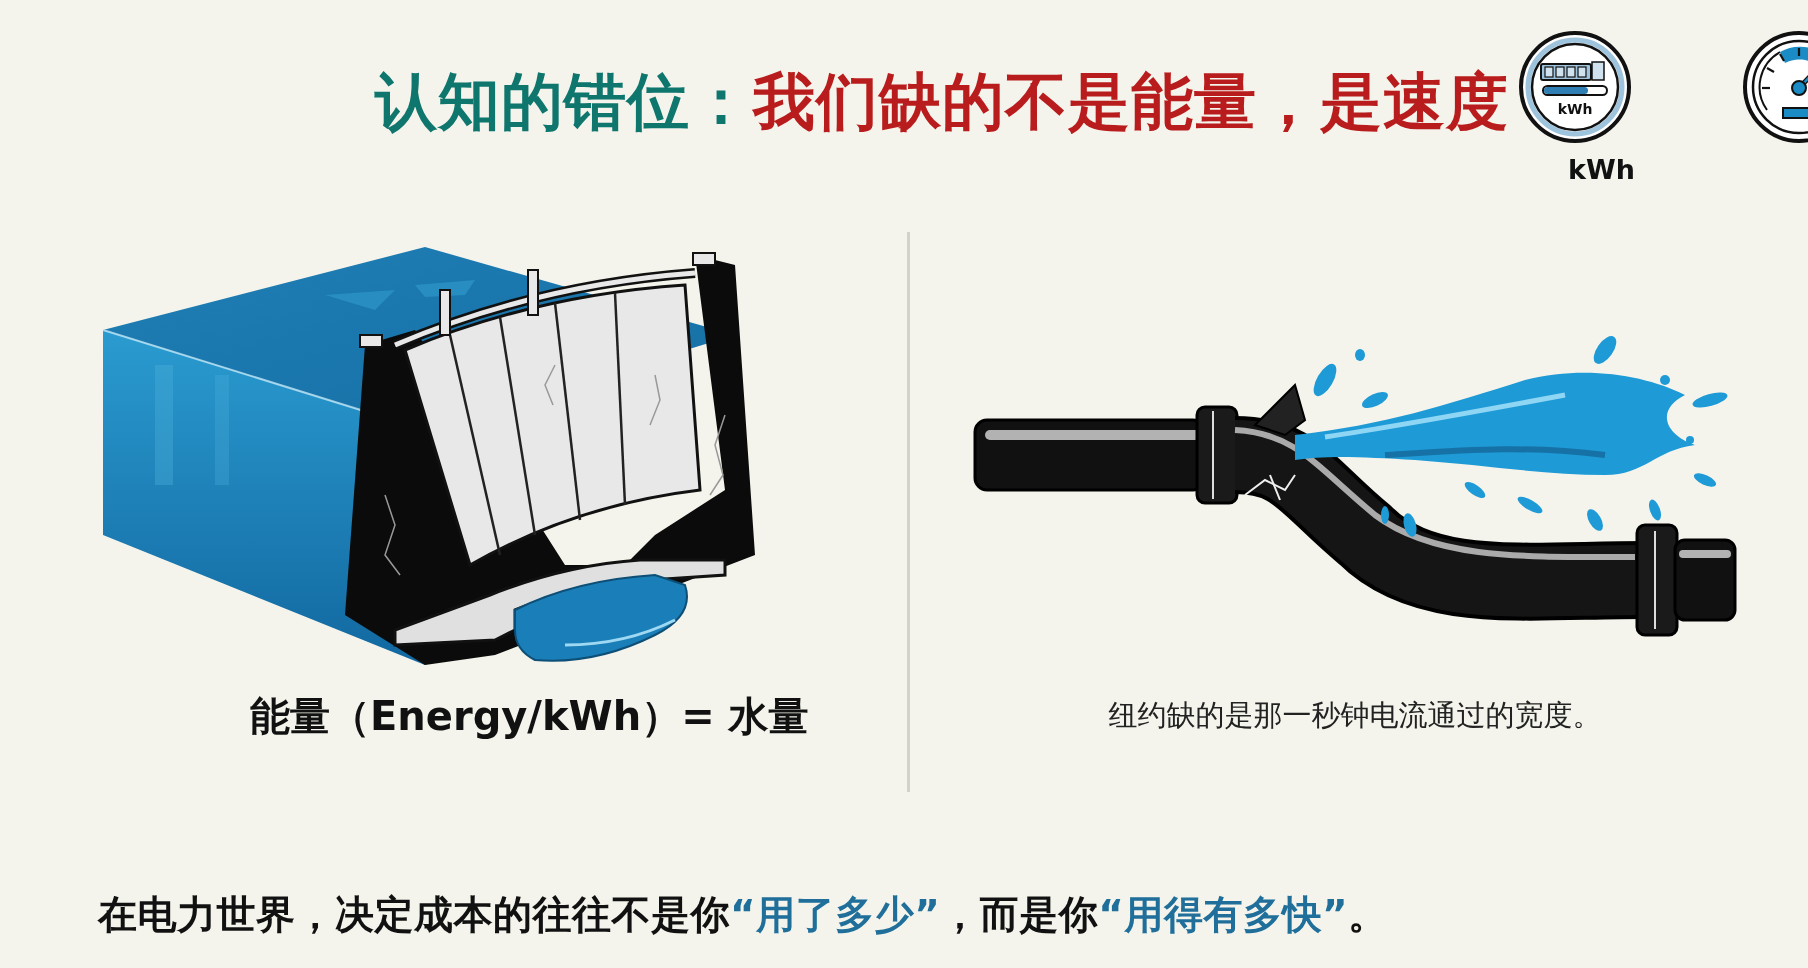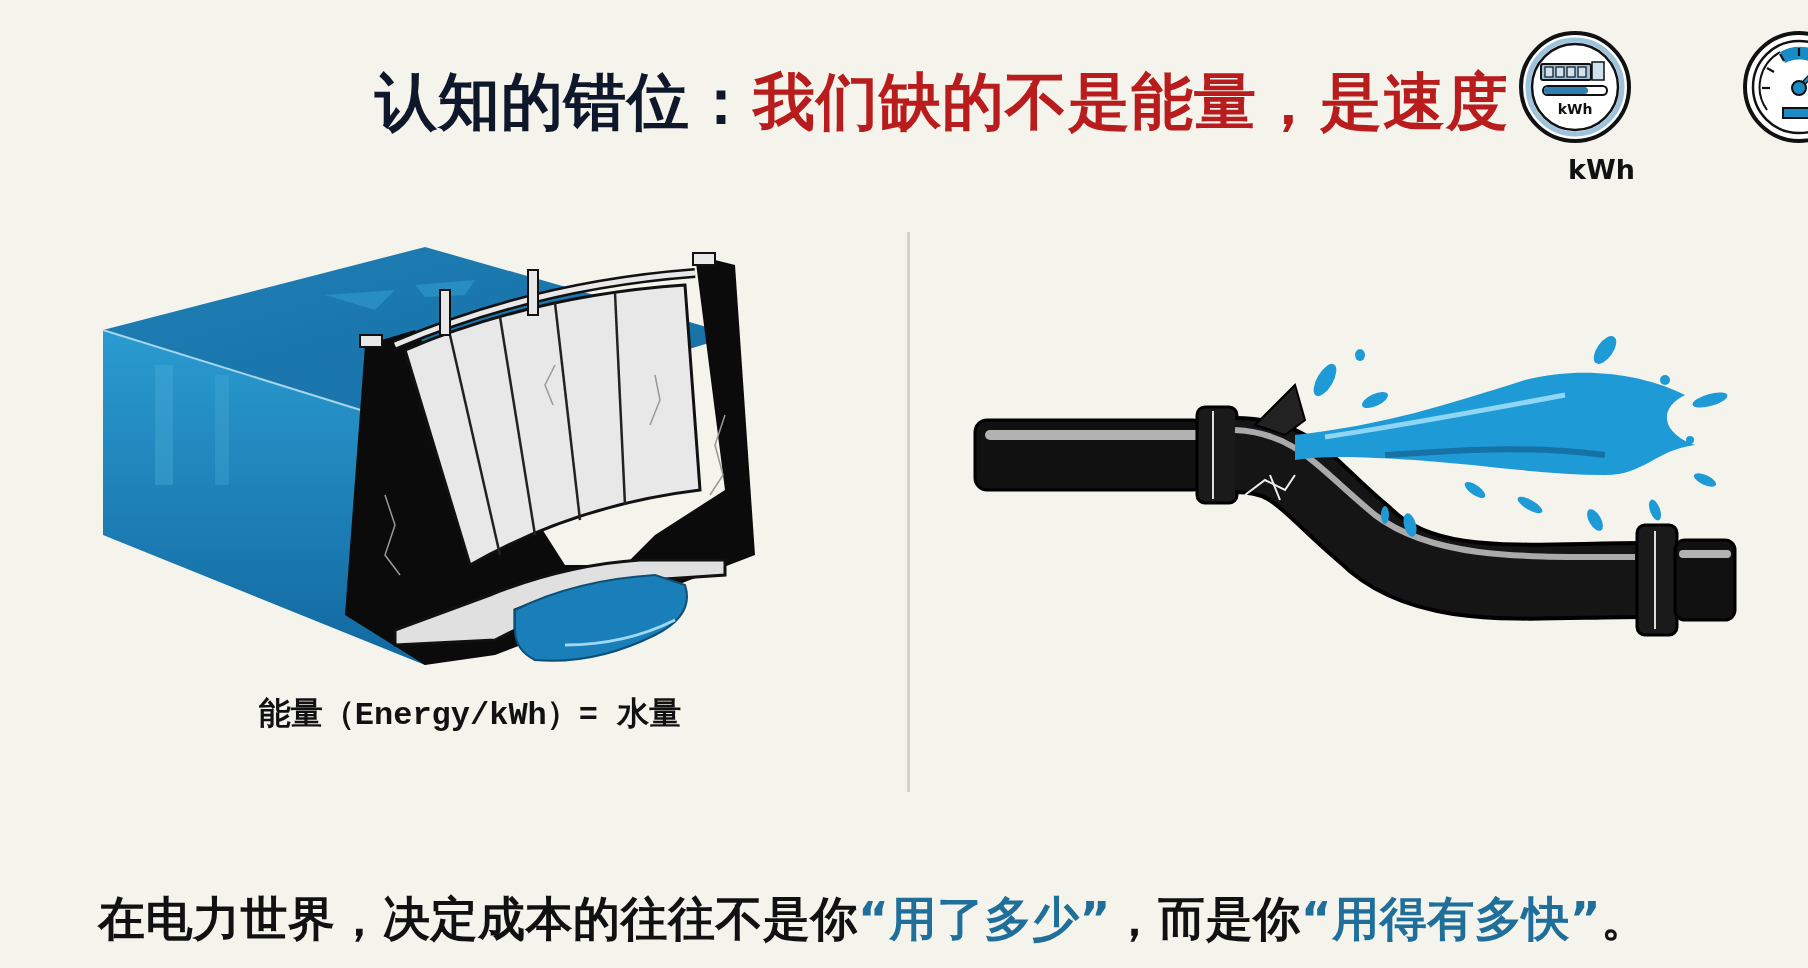--- a/index.html
+++ b/index.html
@@ -7,21 +7,21 @@
     width: 1808px; height: 968px; overflow: hidden;
     background: #f4f4ec;
     font-family: "DejaVu Sans", "Liberation Sans", sans-serif;
     position: relative;
   }
   .title {
     position: absolute; left: 375px; top: 62px;
     font-size: 62px; font-weight: bold; letter-spacing: 1px;
     white-space: nowrap; line-height: 80px;
   }
-  .title .accent { color: #0f172a; text-align: center; }
+  .title .accent { color: #0f766e; text-align: center; }
   .title .main { color: #b91c1c; }
 
   .meter {
     position: absolute; top: 28px; width: 120px; text-align: right;
   }
   .meter svg { display: block; margin: 0 auto; }
   .meter .label {
     font-size: 27px; font-weight: bold; color: #111; margin-top: 8px;
   }
   .meter-kwh { left: 1515px; }
@@ -33,31 +33,31 @@
   }
 
   .illus { position: absolute; }
   .dam { left: 95px; top: 235px; width: 750px; height: 430px; }
   .pipe { left: 965px; top: 325px; width: 780px; height: 330px; }
 
   .caption {
     position: absolute; text-align: center; white-space: nowrap;
   }
   .caption .cap-title {
-    font-size: 32px; font-weight: bold; color: #111; line-height: 44px; font-family: Liberation Mono, monospace;
+    font-size: 40px; font-weight: bold; color: #111; line-height: 44px;
   }
   .caption .cap-sub {
     font-size: 29px; color: #222; line-height: 42px;
   }
   .cap-left { left: 250px; top: 694px; width: 440px; }
   .cap-right { left: 1075px; top: 694px; width: 560px; }
 
   .bottom {
     position: absolute; left: 98px; top: 888px;
-    font-size: 47px; font-weight: bold; color: #111; white-space: nowrap;
+    font-size: 39px; font-weight: bold; color: #111; white-space: nowrap;
     letter-spacing: 0.5px;
   }
   .bottom .hl { color: #1f6f9a; }
 </style>
 </head>
 <body>
 
 <div class="title">
   <span class="accent">认知的错位：</span><span class="main">我们缺的不是能量，是速度</span>
 </div>
@@ -200,17 +200,18 @@
   </g>
 </svg>
 
 <div class="divider"></div>
 
 <div class="caption cap-left">
   <div class="cap-title">能量（Energy/kWh）= 水量</div>
 </div>
 
 <div class="caption cap-right">
+  <div class="cap-sub">纽约缺的是那一秒钟电流通过的宽度。</div>
 </div>
 
 <div class="bottom">
   <span>在电力世界，决定成本的往往不是你</span><span class="hl">“用了多少”</span><span>，而是你</span><span class="hl">“用得有多快”</span><span>。</span>
 </div>
 
 </body></html>

